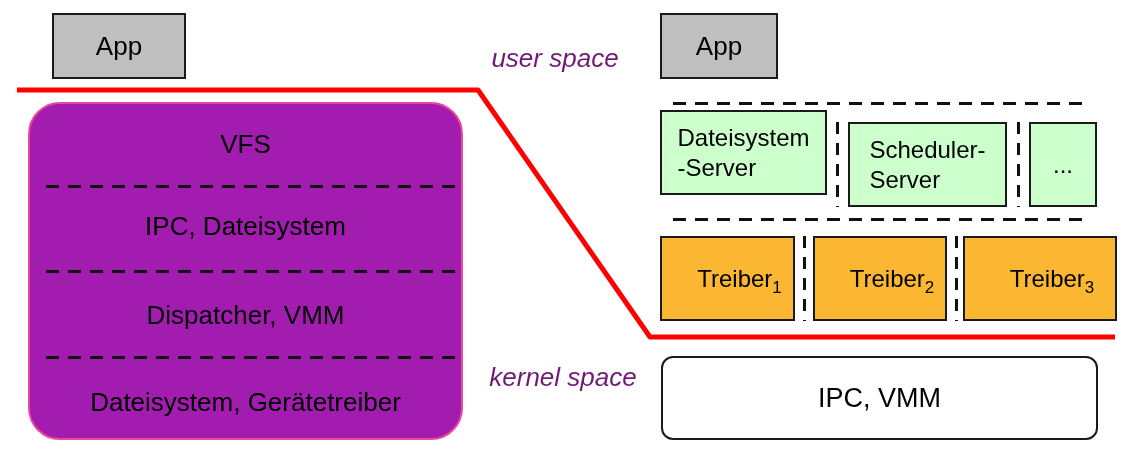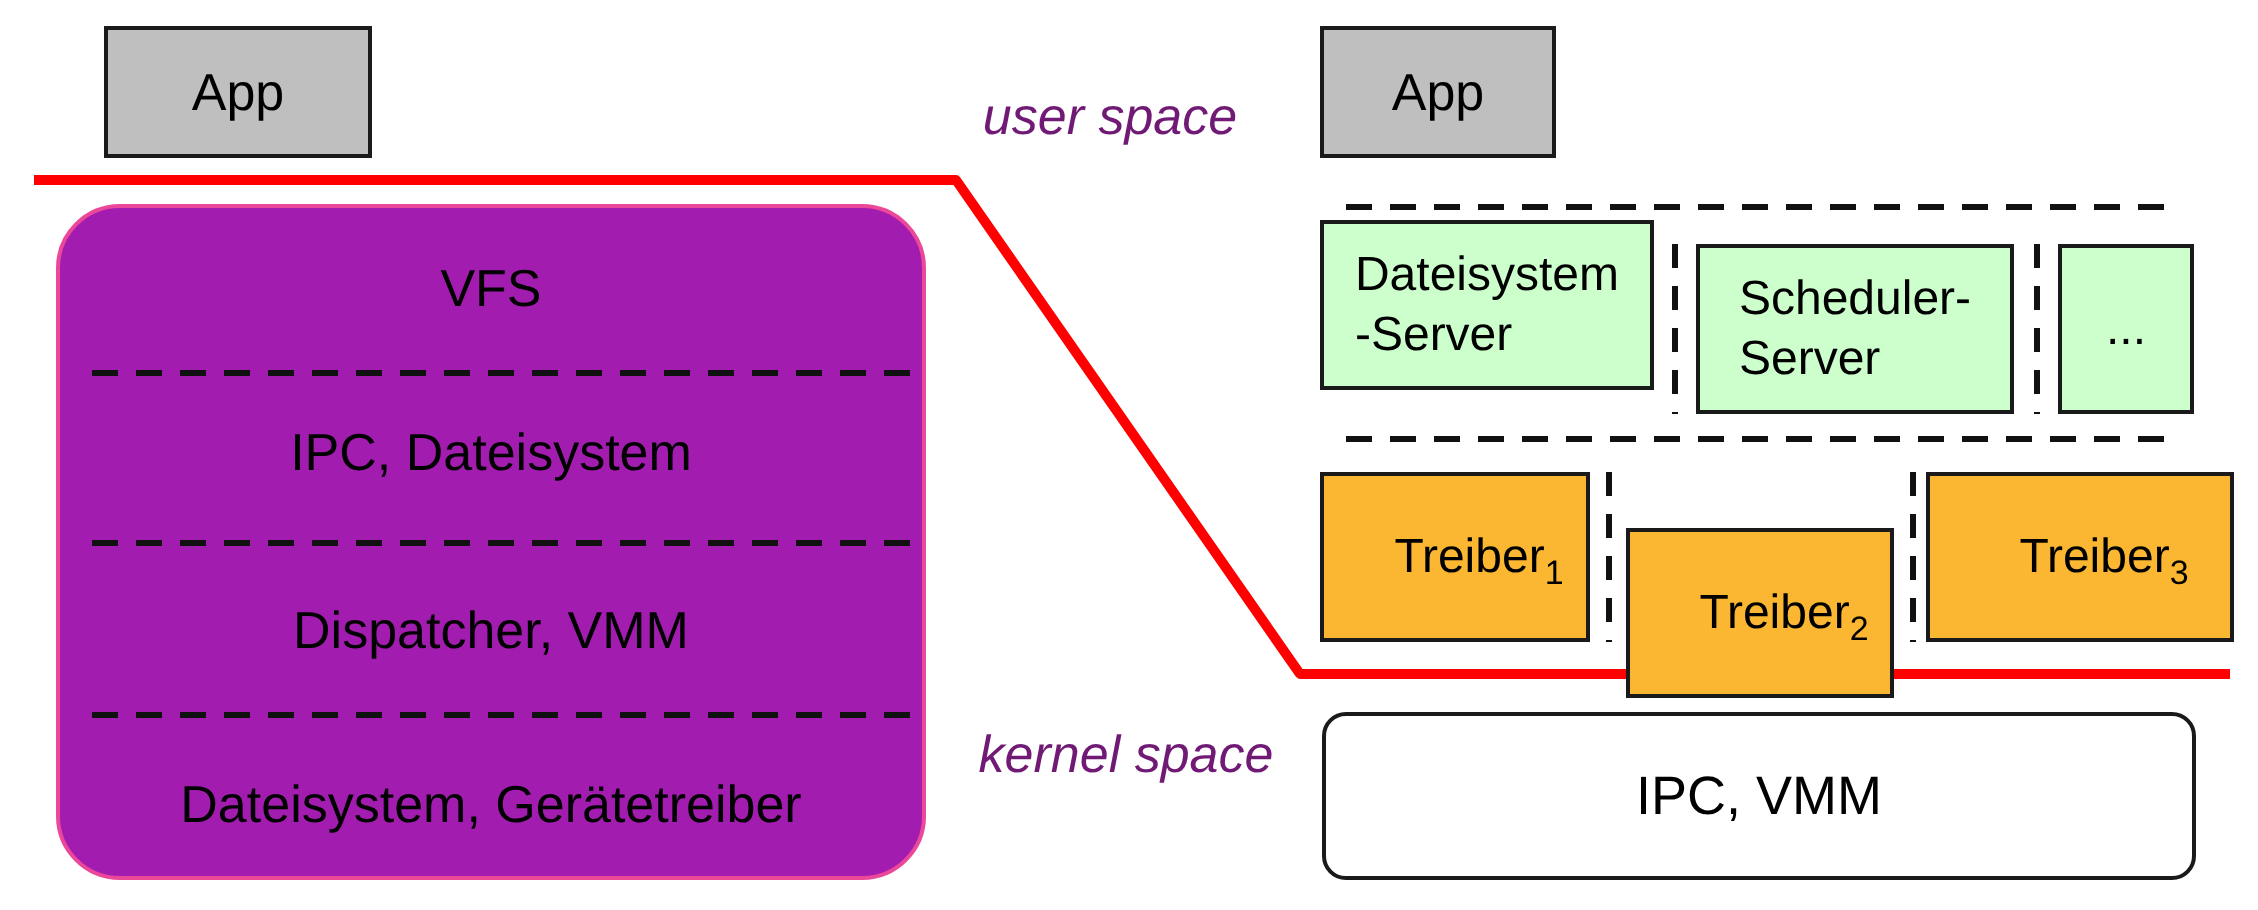--- a/index.html
+++ b/index.html
@@ -104,21 +104,21 @@
   <div class="box server-box" style="left:1029px;top:122px;width:68px;height:85px;">
     <span>...</span>
   </div>
 
   <div class="hdash" style="left:673px;top:218px;width:415px;"></div>
 
   <div class="box driver-box" style="left:660px;top:236px;width:135px;height:85px;">
     <span><span>Treiber</span><sub>1</sub></span>
   </div>
   <div class="vdash" style="left:803px;top:236px;height:85px;"></div>
-  <div class="box driver-box" style="left:813px;top:236px;width:134px;height:85px;margin-top:28px;">
+  <div class="box driver-box" style="left:813px;top:236px;width:134px;height:85px;">
     <span><span>Treiber</span><sub>2</sub></span>
   </div>
   <div class="vdash" style="left:955px;top:236px;height:85px;"></div>
   <div class="box driver-box" style="left:963px;top:236px;width:154px;height:85px;">
     <span><span>Treiber</span><sub>3</sub></span>
   </div>
 
   <div class="box ipc-vmm" style="left:661px;top:356px;width:437px;height:84px;">
     <span>IPC, VMM</span>
   </div>

